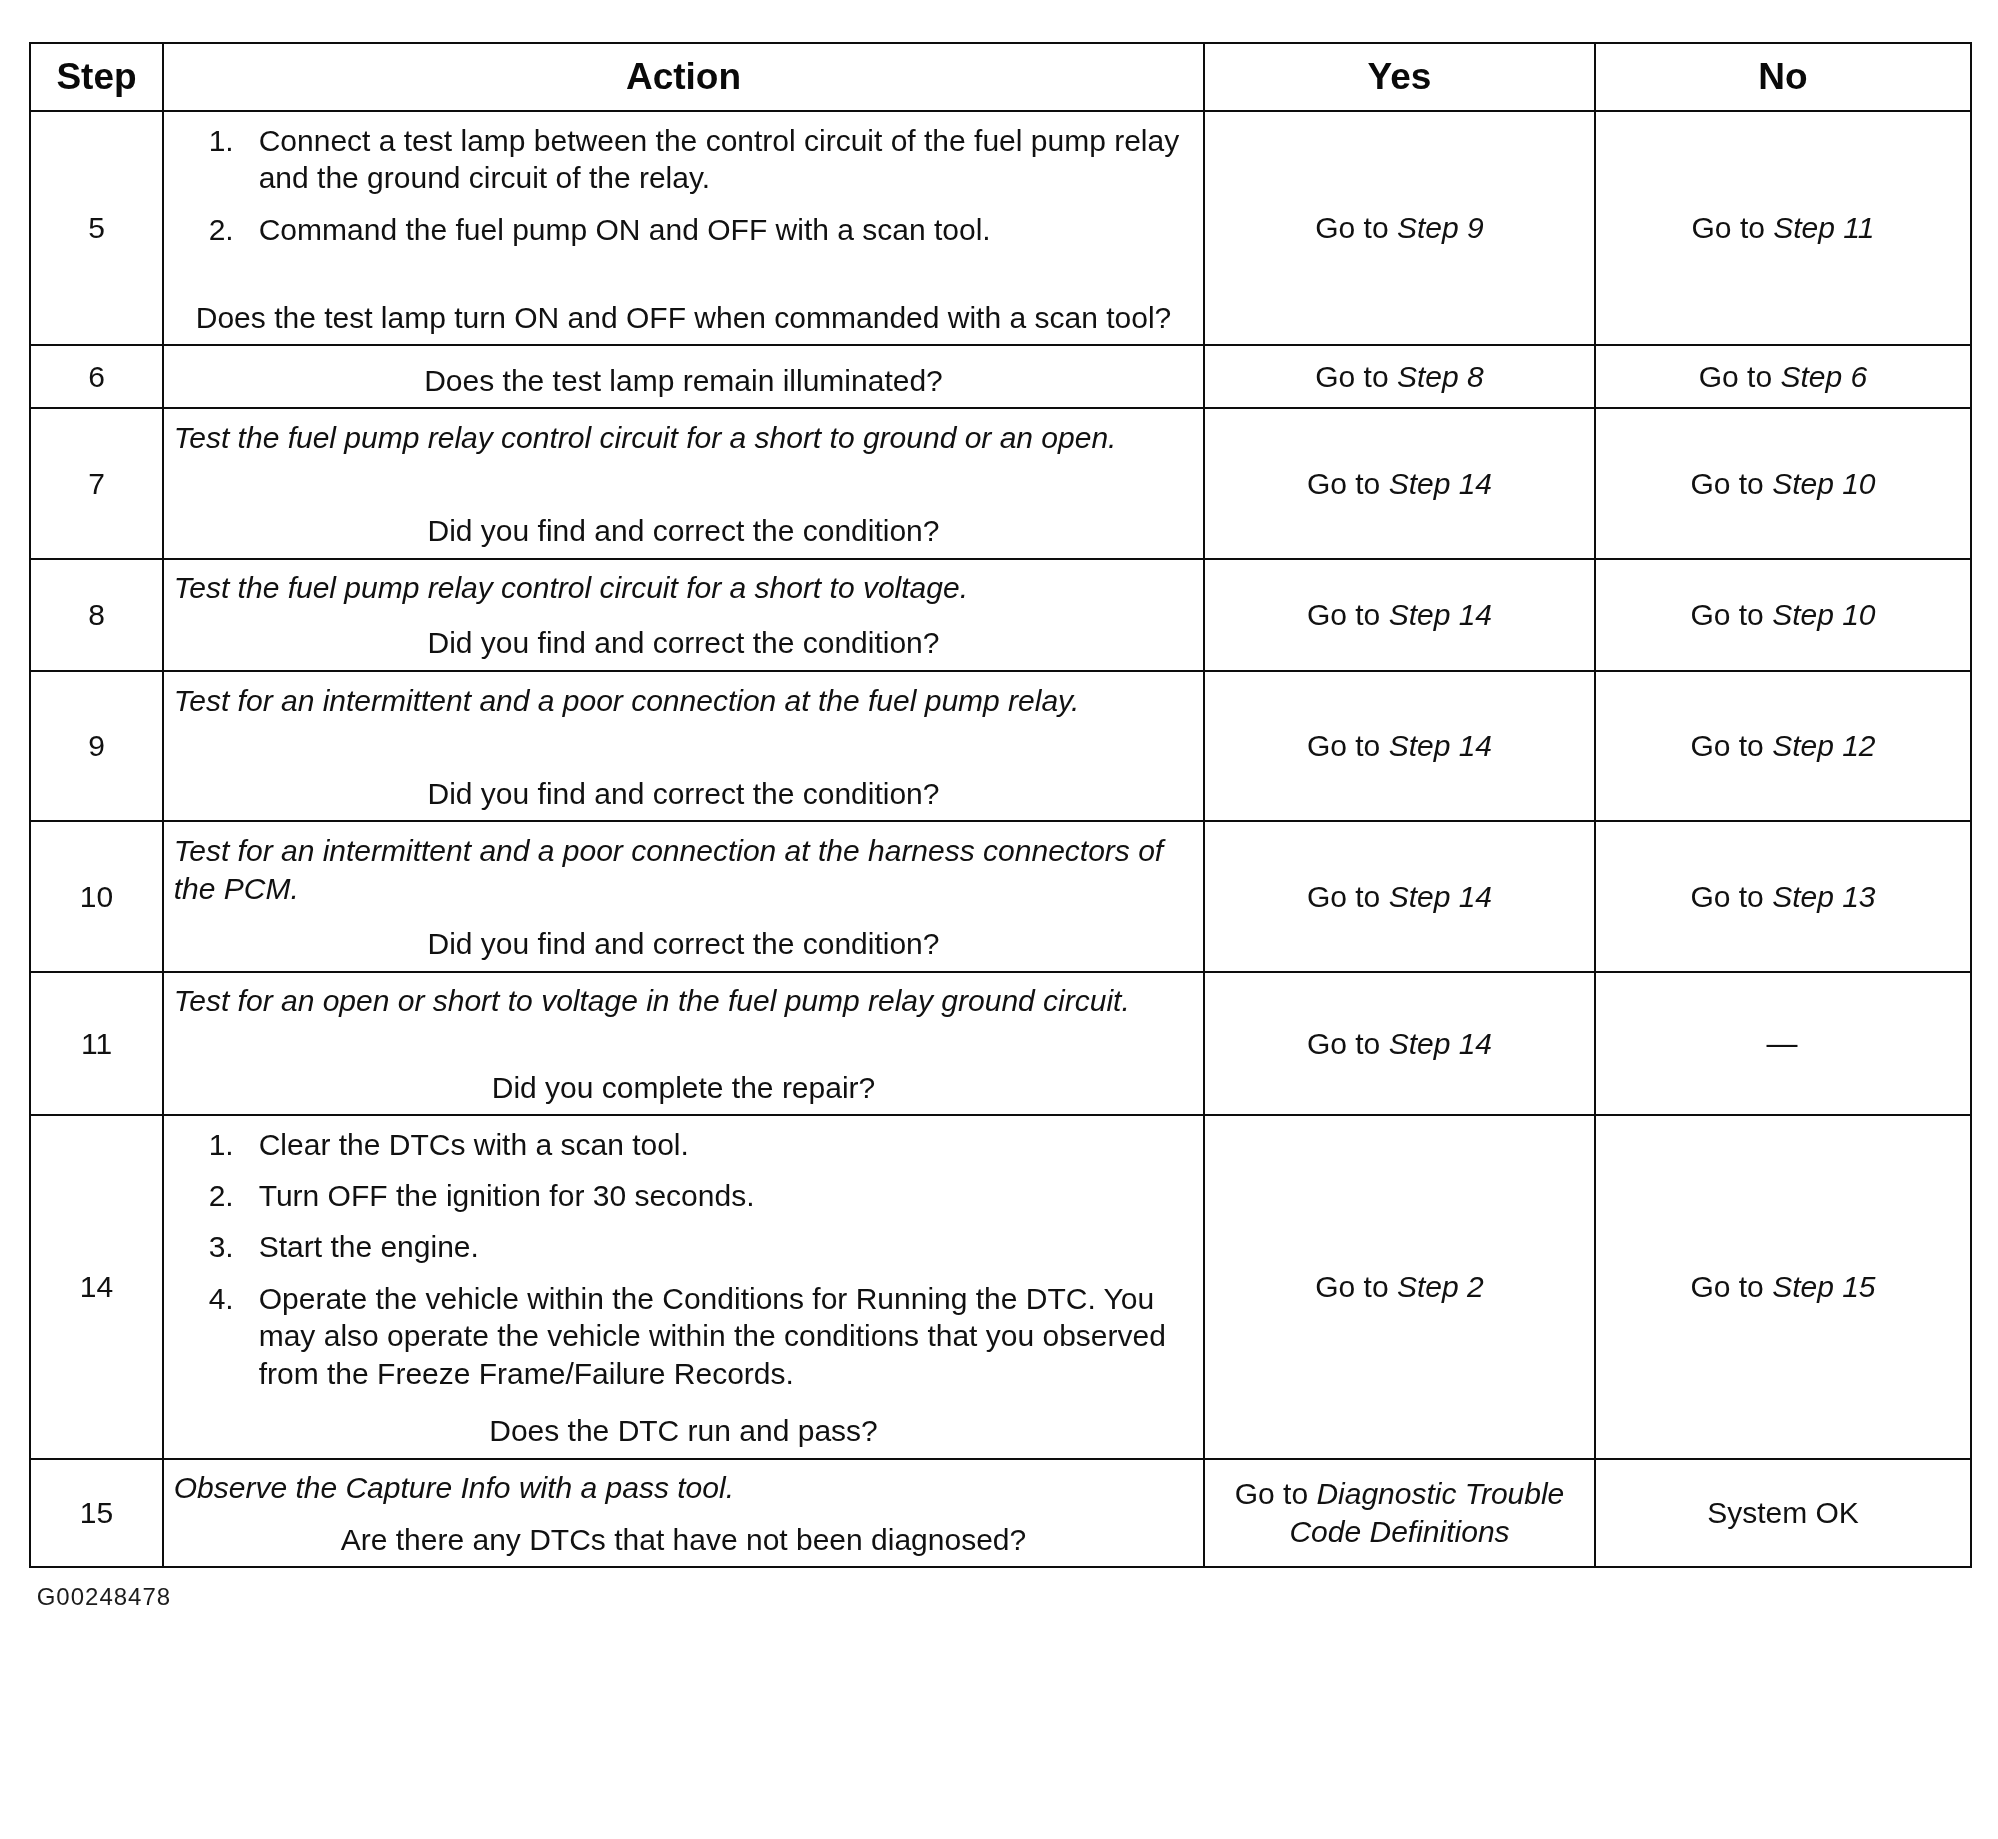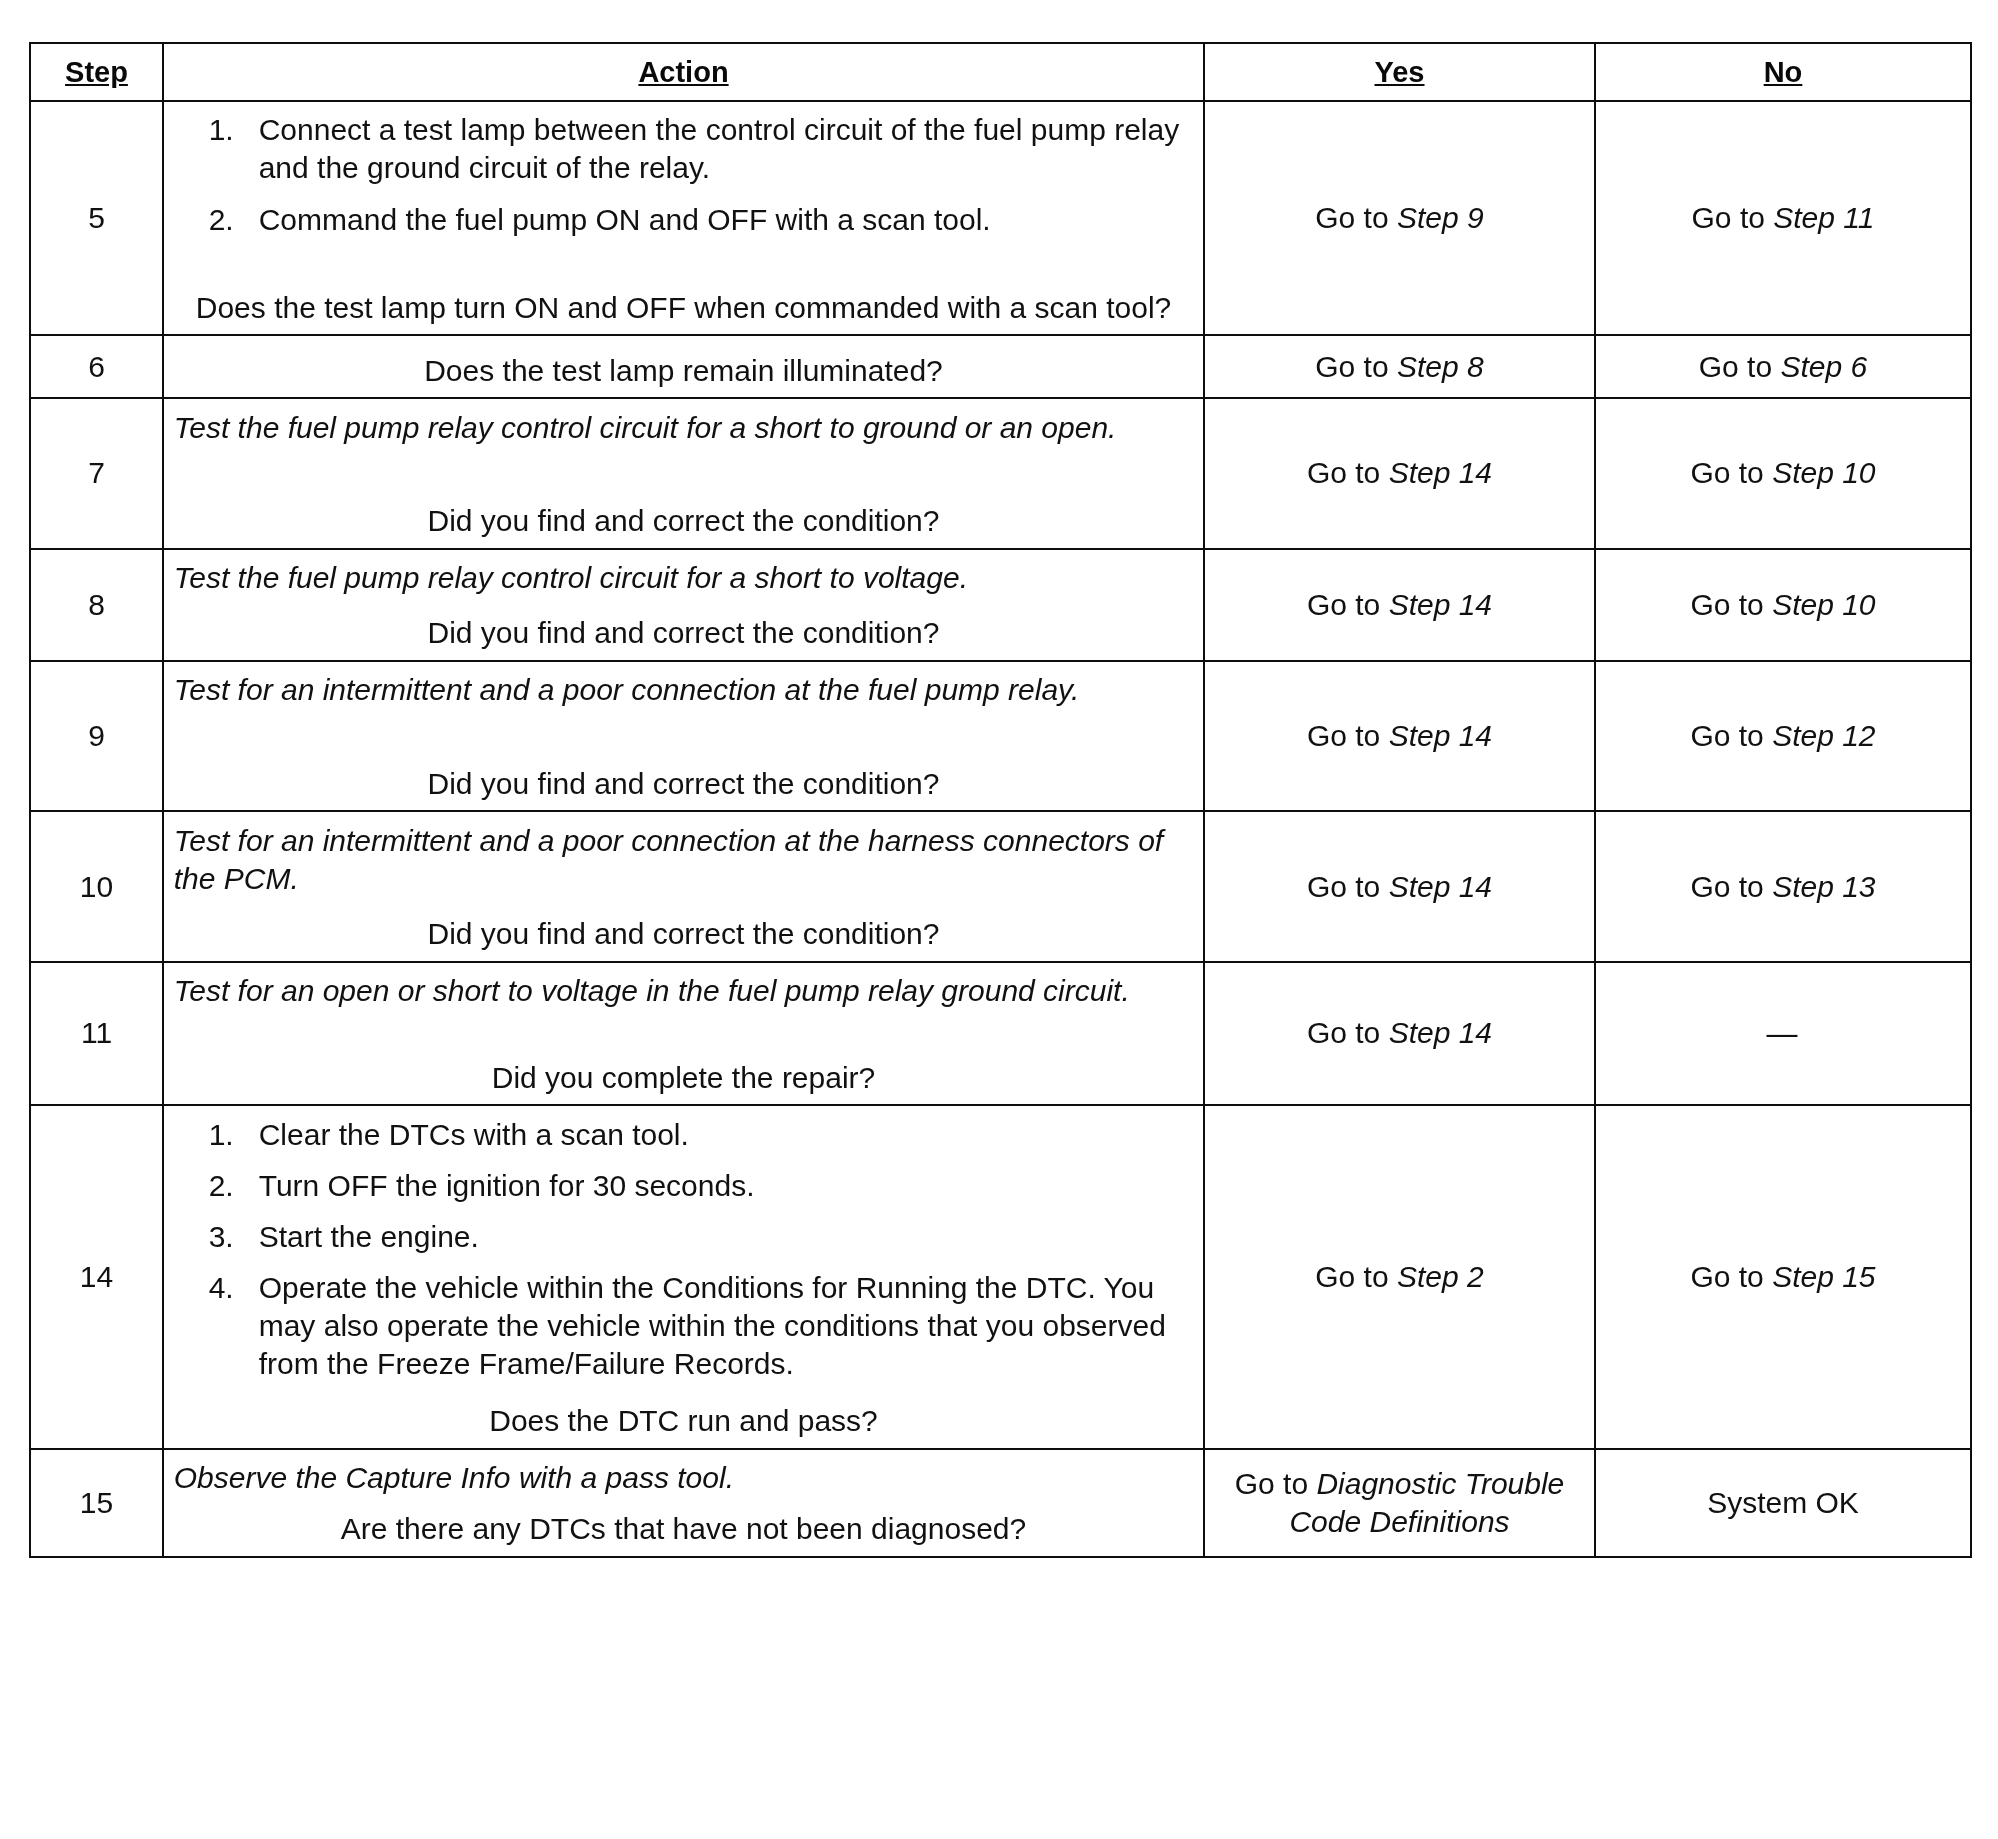--- a/index.html
+++ b/index.html
@@ -30,24 +30,23 @@
   table.diag th, table.diag td {
     border: 2.9px solid #0d0d0d;
     font-size: 30px;
     line-height: 1.26;
     padding: 7.7px 9.7px;
     vertical-align: middle;
   }
   table.diag th {
     font-weight: bold;
     text-align: center;
-    font-size: 29px;
+    font-size: 37px;
     padding: 9.7px 5.8px;
     color: #0a0a0a;
-    text-decoration: underline;
   }
   td.step-cell {
     text-align: center;
     vertical-align: middle;
   }
   td.action-cell {
     vertical-align: top;
     padding: 9.7px 19.3px 11.6px 17.4px;
   }
   td.result-cell {
@@ -266,14 +265,15 @@
           <td class="result-cell v-middle">
             <span class="result-inner"><span>Go to </span><span class="em">Diagnostic Trouble Code Definitions</span></span>
           </td>
           <td class="result-cell v-middle">
             <span class="result-inner"><span>System OK</span></span>
           </td>
         </tr>
       </tbody>
   </table>
 
+  <div class="footer-id">G00248478</div>
 </div>
 
 
 </body></html>

